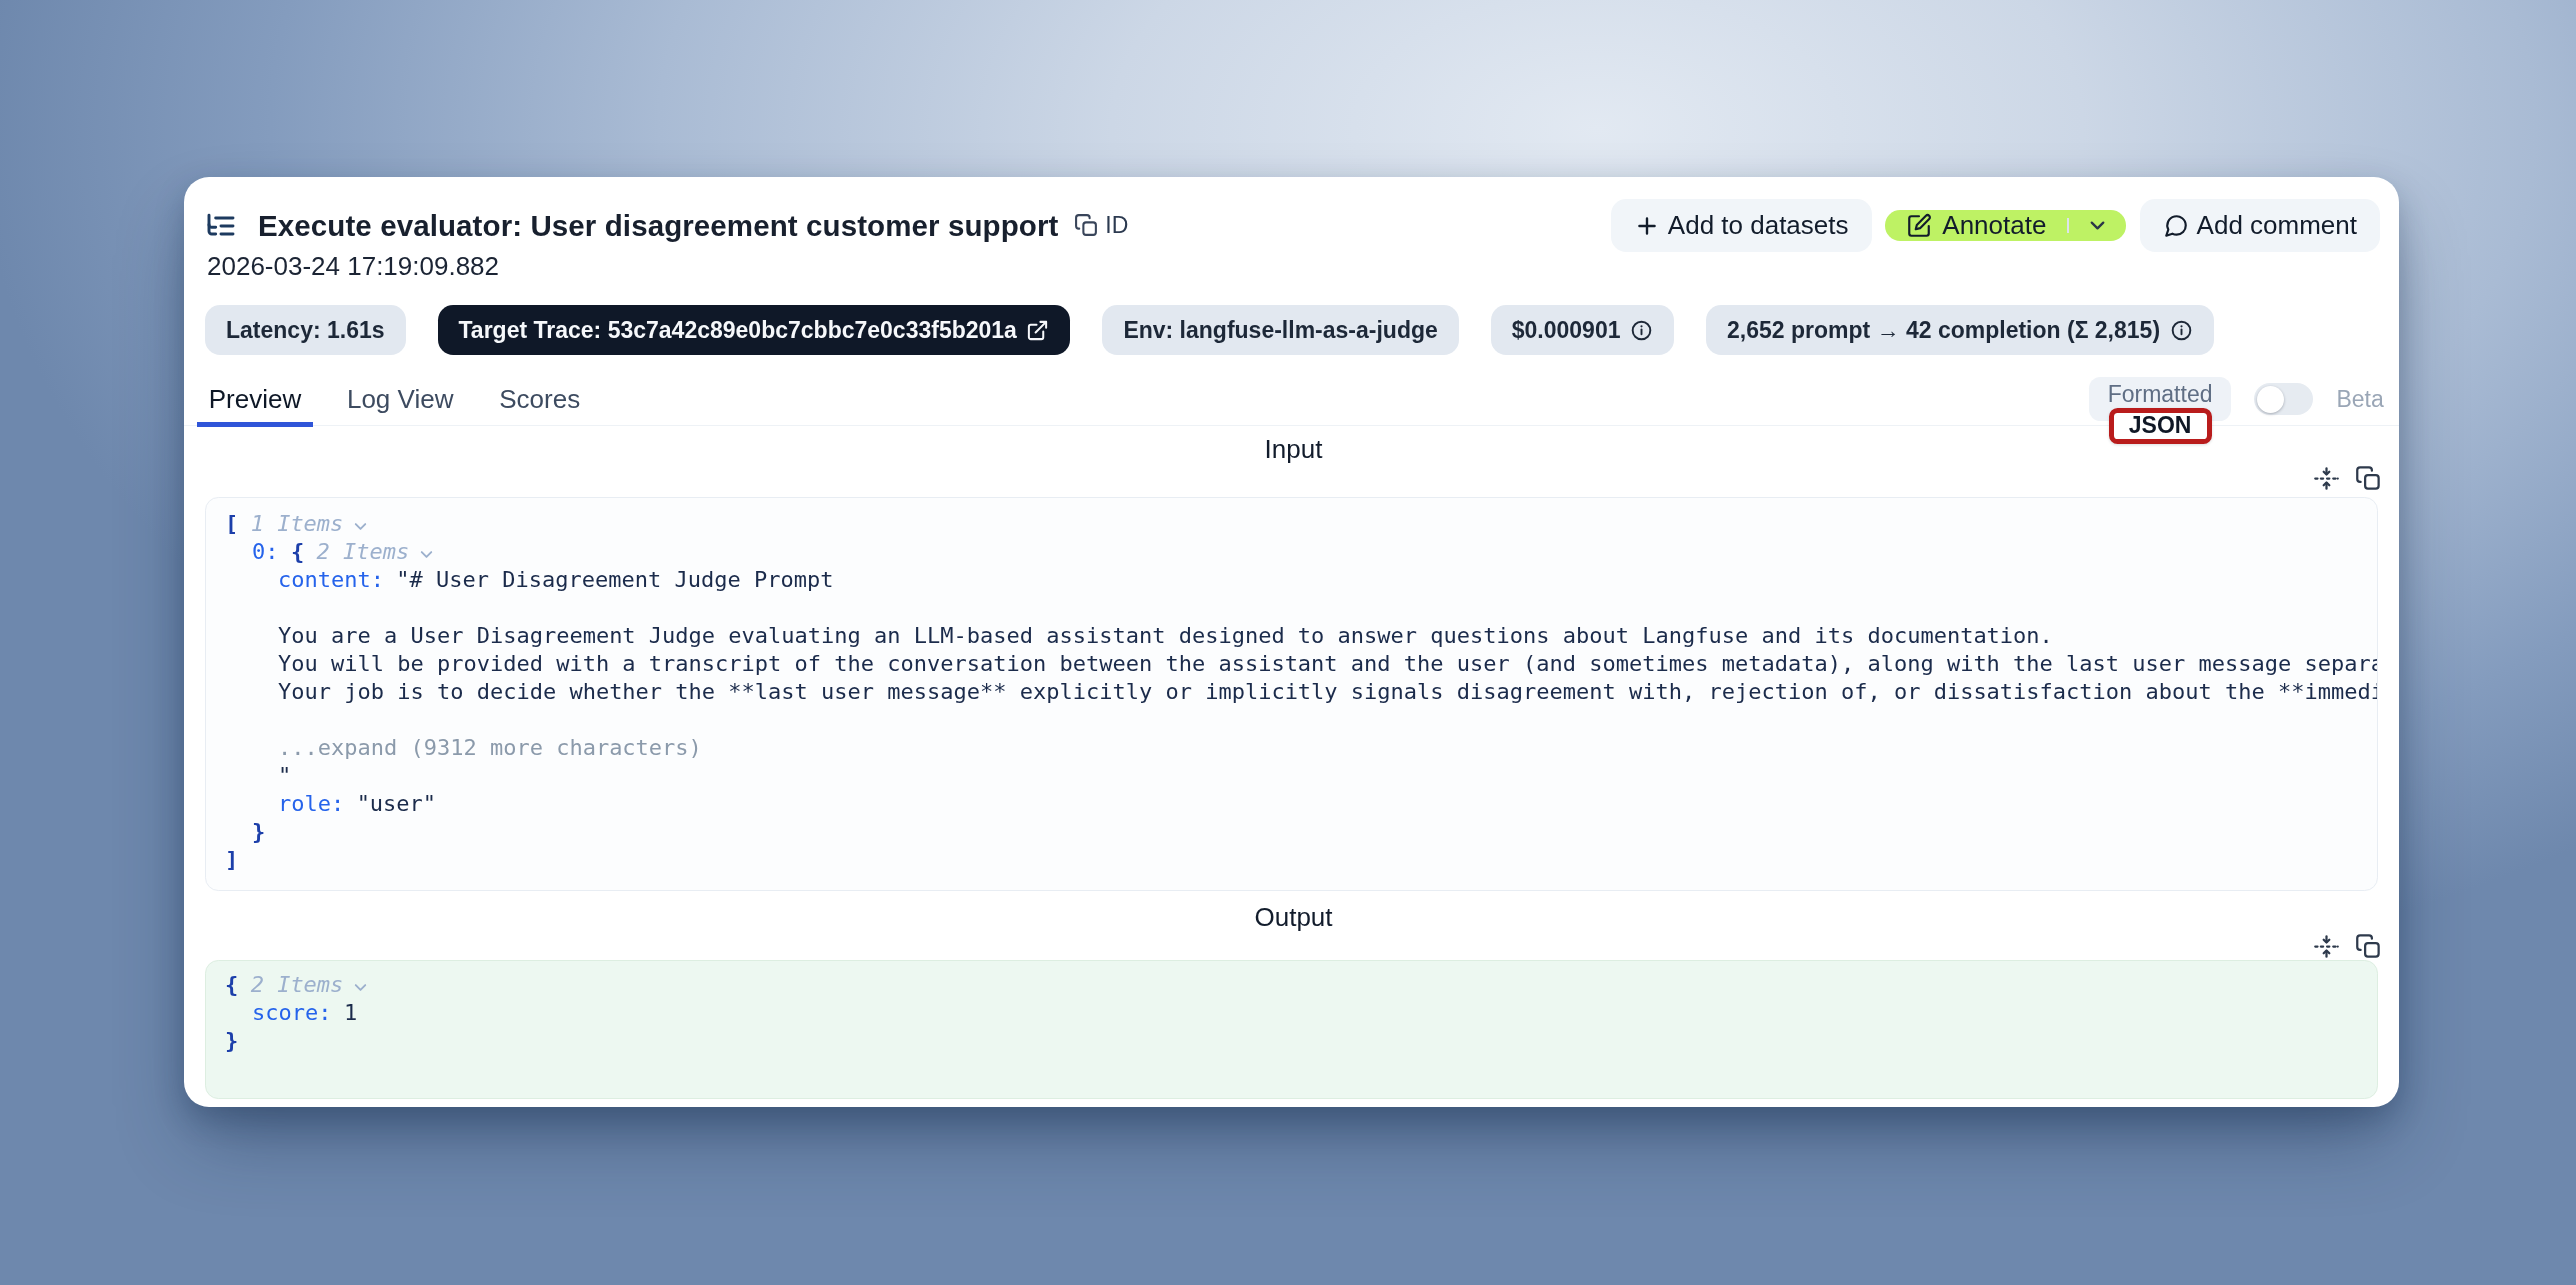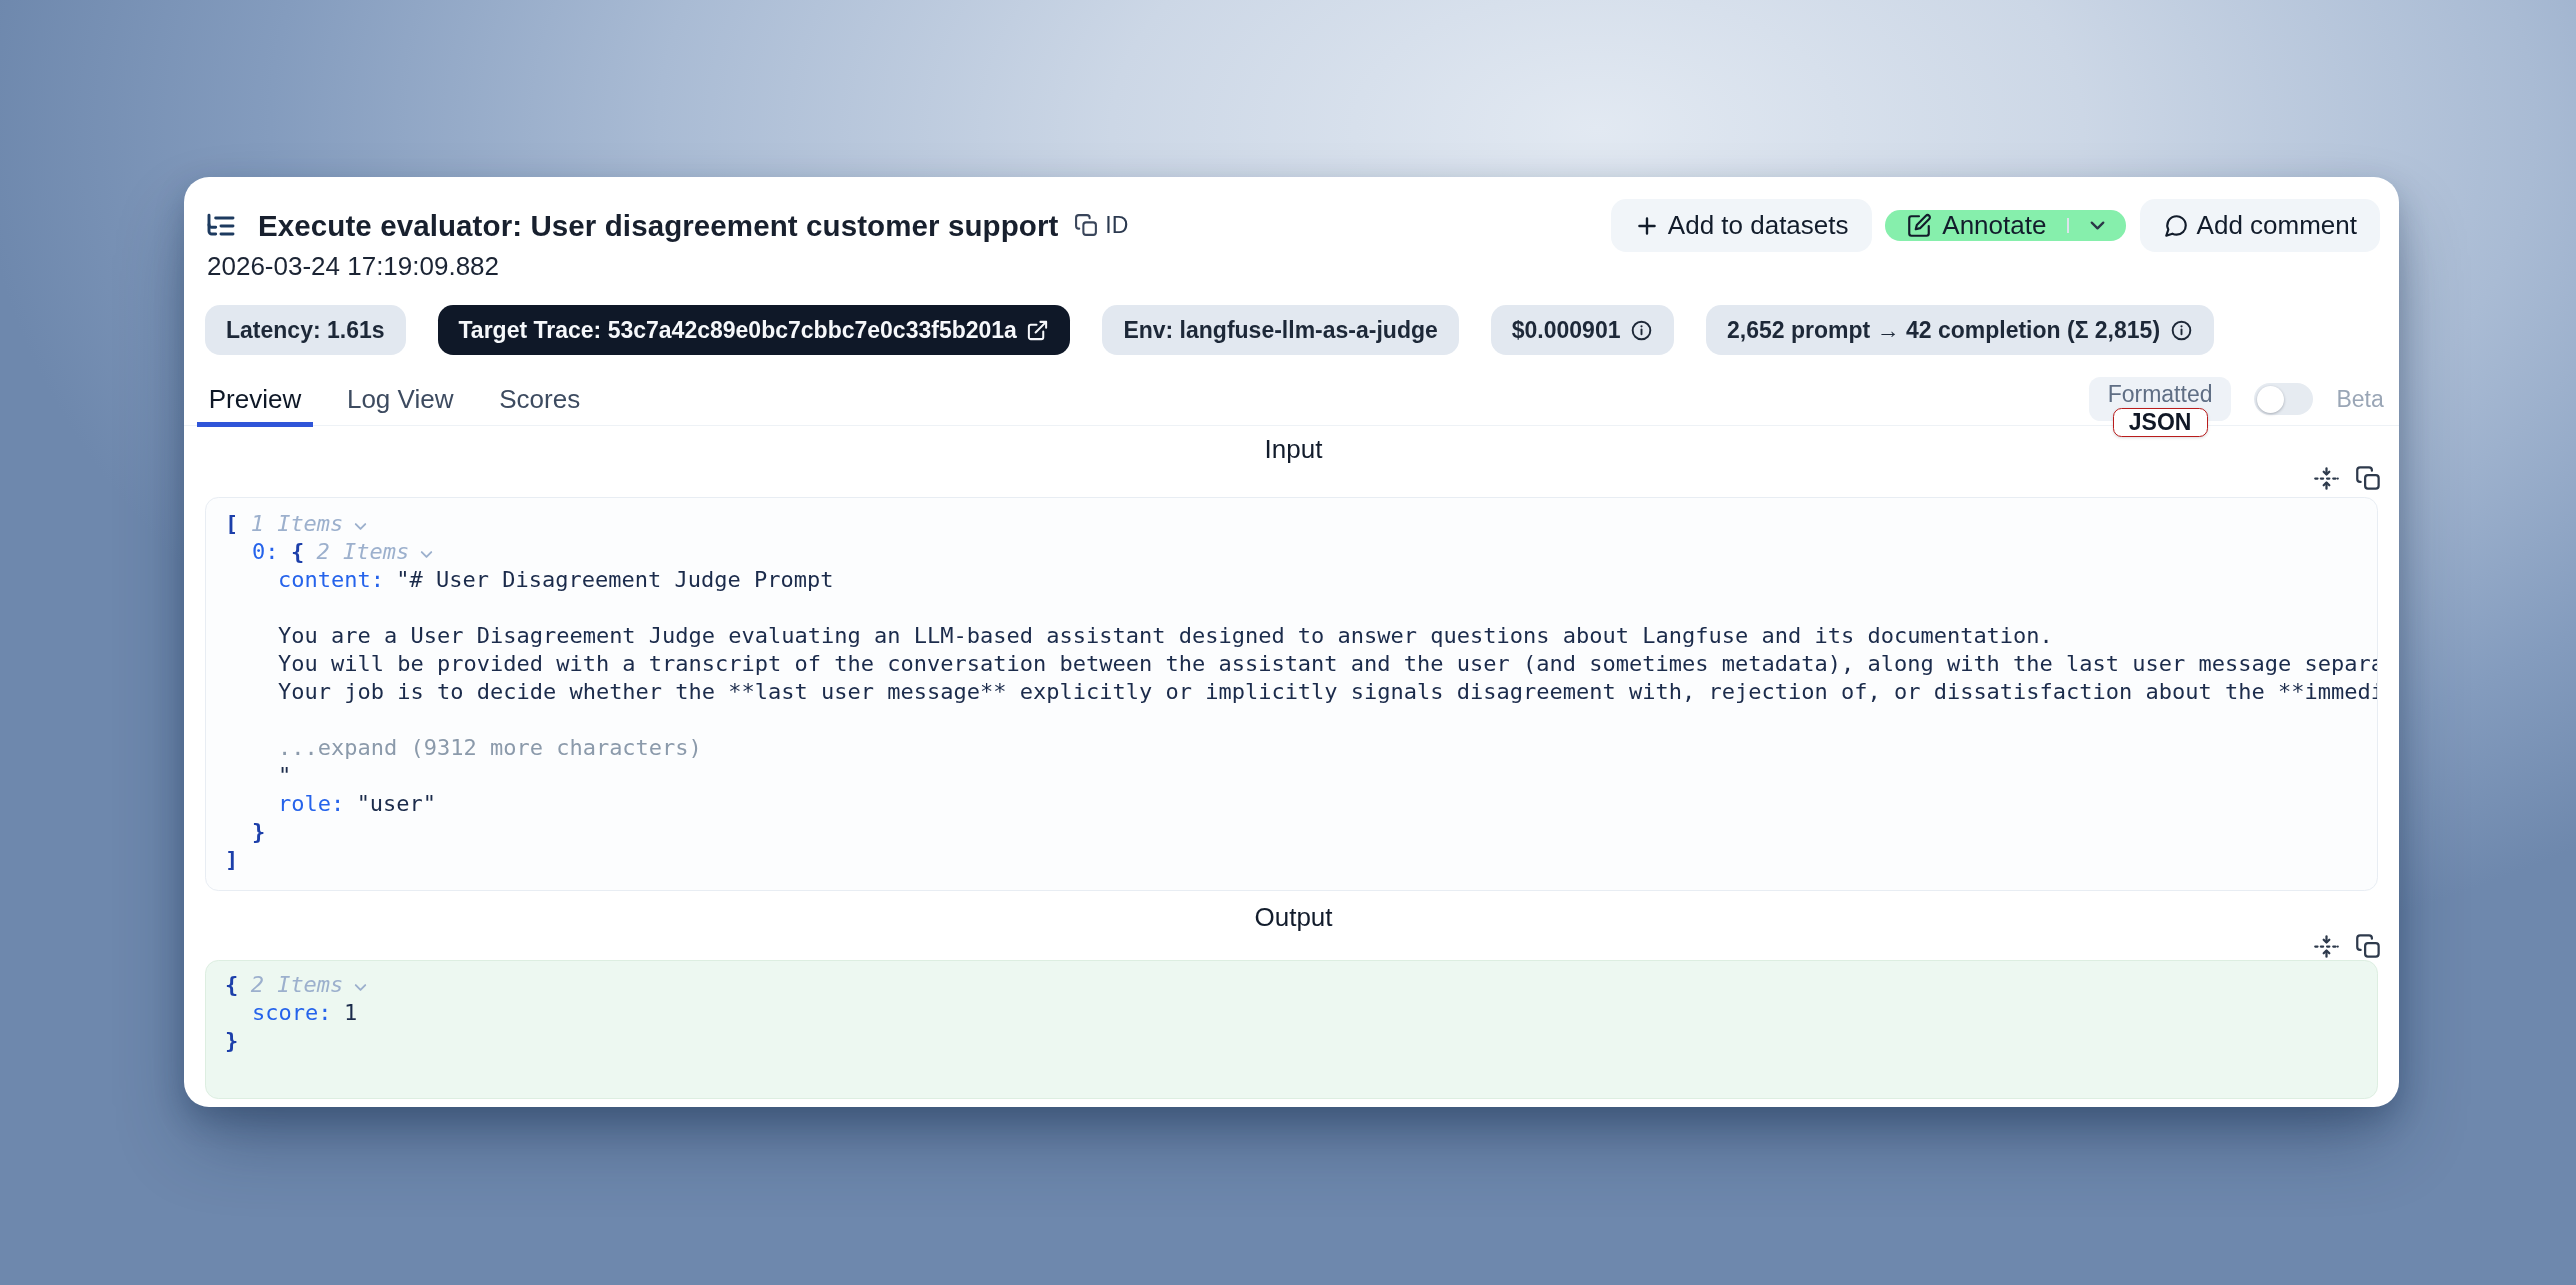--- a/index.html
+++ b/index.html
@@ -22,21 +22,21 @@
   .id-wrap { display:flex; align-items:center; margin-left:15.2px; color:#39455a; }
   .id-wrap .cp { width:25px; height:25px; }
   .id-label { font-size:23px; margin-left:6.7px; color:#2c3a50; }
   .actions { margin-left:auto; display:flex; align-items:center; gap:13.3px; }
   .btn {
     display:flex; align-items:center; gap:8px; height:53px; padding:0 23px;
     background:#f1f5f9; border-radius:15.2px; font-size:26px; font-weight:500; color:#121c2b;
     cursor:pointer; white-space:nowrap;
   }
   .btn svg { width:26px; height:26px; }
-  .split { display:flex; align-items:stretch; background:#86efac; border-radius:15.2px; overflow:hidden; }
+  .split { display:flex; align-items:stretch; background:#bef264; border-radius:15.2px; overflow:hidden; }
   .split .seg { display:flex; align-items:center; gap:10.5px; padding:0 21px; font-size:26px; font-weight:500; color:#121c2b; cursor:pointer; }
   .split .divider { width:1.9px; background:#dde4ec; margin:7.6px 0; }
   .split .chev-seg { display:flex; align-items:center; padding:0 17px; cursor:pointer; }
   .split .chev-seg svg { width:23px; height:23px; color:#2b3748; }
   
   .timestamp { position:absolute; top:74px; left:23px; font-size:26px; color:#1b2434; }
   
   .badges { position:absolute; top:128px; left:21px; right:19px; display:flex; align-items:center; gap:32px; }
   .badge {
     display:flex; align-items:center; gap:9.5px; height:50px; padding:0 21px;
@@ -49,21 +49,21 @@
   .tabs-row { position:absolute; top:196px; left:0; right:0; height:53px; display:flex; align-items:center; border-bottom:1.9px solid #eef2f6; padding:0 15.2px 0 13.3px; }
   .tab { position:relative; font-size:26px; color:#3d4b60; padding:0 11.4px; height:100%; display:flex; align-items:center; cursor:pointer; }
   .tab + .tab { margin-left:23px; }
   .tab.active { color:#0d1726; font-weight:500; }
   .tab.active::after { content:""; position:absolute; left:0; right:0; bottom:-1.9px; height:4.8px; background:#2f55d8; }
   .view-controls { margin-left:auto; display:flex; align-items:center; gap:23px; }
   .segmented { display:flex; align-items:center; background:#eef2f7; border-radius:11.4px; padding:3.8px; height:44px;flex-direction:column; }
   .seg-opt { font-size:23px; color:#5f6e84; padding:0 15.2px; cursor:pointer; }
   .seg-opt.selected {
     background:#ffffff; color:#101826; font-weight:600; border-radius:8.6px; height:36px;
-    display:flex; align-items:center; box-shadow:0 1px 2.9px rgba(16,24,40,.15); border:1px solid #b91c1c; padding:0 15.2px;
+    display:flex; align-items:center; box-shadow:0 1px 2.9px rgba(16,24,40,.15); border:5px solid #b91c1c; padding:0 15.2px;
   }
   .switch { width:59px; height:32px; background:#e6ebf1; border-radius:16px; position:relative; cursor:pointer; flex:0 0 auto; }
   .switch .knob { position:absolute; left:2.9px; top:2.9px; width:27px; height:27px; border-radius:50%; background:#ffffff; box-shadow:0 1px 2.9px rgba(16,24,40,.3); }
   .beta-label { font-size:23px; color:#9aa6b6; }
   
   .sec-head { position:absolute; left:21px; right:17px; display:flex; align-items:center;flex-direction:column; }
   .sec-head.input-head { top:257px; }
   .sec-head.output-head { top:725px; }
   .sec-title { font-size:26px; font-weight:500; color:#121c2c; }
   .sec-icons { margin-left:auto; display:flex; align-items:center; gap:15.2px; color:#2e3a4c; }

